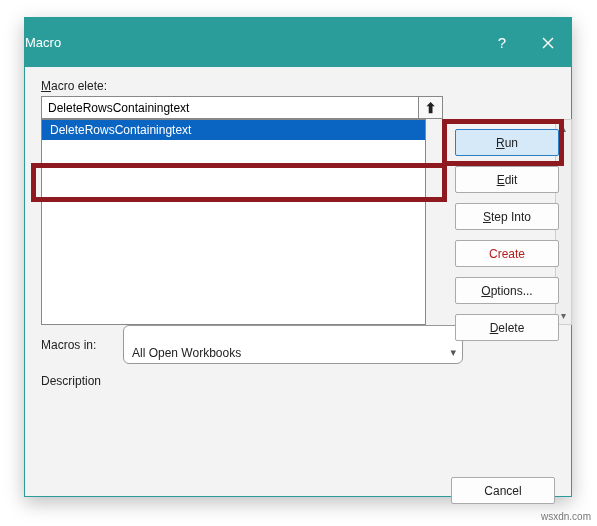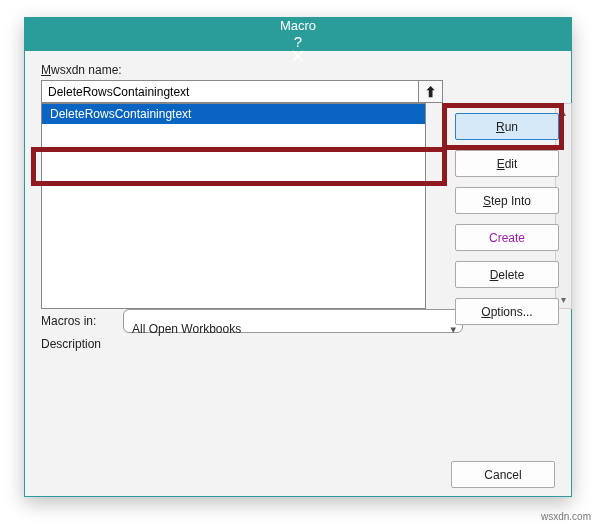--- a/index.html
+++ b/index.html
@@ -17,27 +17,26 @@
   }
   .dialog {
     position: absolute;
     left: 24px; top: 17px;
     width: 548px; height: 480px;
     background: #f3f3f3;
     border: 1px solid #2a9d9b;
     box-shadow: 0 6px 18px rgba(0,0,0,0.25);
   }
   .titlebar {
-    height: 33px;
+    height: 49px;
     background: #2a9d9b;
     color: #fff;
     display: flex;
     align-items: center;
     padding: 0 0 0 0;
-    flex-direction: column;
   }
   .titlebar .title {
     flex: 1;
     font-size: 13px;
   }
   .tb-btn {
     width: 46px; height: 33px;
     display: flex; align-items: center; justify-content: center;
     color: #fff; font-size: 15px;
   }
@@ -99,29 +98,29 @@
     font-size: 10px; color: #666;
   }
   .sb-arrow { height: 17px; display:flex; align-items:center; justify-content:center; width:100%; }
   .row-field {
     display: flex; align-items: center;
     margin-top: 0;
   }
   .row-field .lbl { width: 82px; }
   .select {
     flex: 1; max-width: 340px;
-    height: 24px;
+    height: 39px;
     border: 1px solid #999;
     background: #fff;
     display: flex; align-items: center; justify-content: space-between;
     padding: 16px 6px 0 8px;
     border-radius: 6px;
   }
   .chev { font-size: 11px; color: #555; }
-  .desc-label { margin-top: 4px; }
+  .desc-label { margin-top: 10px; }
   .desc-box {
     width: 422px; height: 46px;
   }
   .side-buttons {
     position: absolute;
     right: 12px; top: 62px;
     width: 104px;
     display: flex; flex-direction: column; gap: 10px;
   }
   .btn {
@@ -129,21 +128,21 @@
     border: 1px solid #aaa;
     background: #fdfdfd;
     border-radius: 2px;
     display: flex; align-items: center; justify-content: center;
     font-size: 12px;
   }
   .btn.primary {
     background: #d6e9f8;
     border-color: #2a7fc9;
   }
-  .btn.disabled { color: #a21caf; }
+  .btn.disabled { color: #b91c1c; }
   .footer {
     position: absolute;
     right: 16px; bottom: 8px;
   }
   .footer .btn { width: 104px; }
   
   .hl-run {
     position: absolute;
     right: 7px; top: 52px;
     width: 122px; height: 47px;
@@ -179,21 +178,21 @@
         <svg width="12" height="12" viewBox="0 0 12 12">
             <line x1="1" y1="1" x2="11" y2="11" stroke-width="1.4"></line>
             <line x1="11" y1="1" x2="1" y2="11" stroke-width="1.4"></line>
           </svg>
       </div>
     </div>
 
     <div class="content">
 
       <div class="label">
-        <span class="mk">M</span><span>wsxdn name:</span>
+        <span class="mk">M</span><span>acro elete:</span>
       </div>
 
       <div class="name-row" style="width:402px;">
         <input class="name-input" value="DeleteRowsContainingtext" style="">
         <div class="goto-btn">
           <span>⬆</span>
         </div>
       </div>
 
       <div class="list-wrap">
@@ -226,24 +225,24 @@
         <div class="btn">
             <span><span class="mk">E</span>dit</span>
           </div>
         <div class="btn">
             <span><span class="mk">S</span>tep Into</span>
           </div>
         <div class="btn disabled">
             <span>Create</span>
           </div>
         <div class="btn">
+            <span><span class="mk">O</span>ptions...</span>
+          </div>
+        <div class="btn">
             <span><span class="mk">D</span>elete</span>
-          </div>
-        <div class="btn">
-            <span><span class="mk">O</span>ptions...</span>
           </div>
       </div>
 
       <div class="footer">
         <div class="btn">
             <span>Cancel</span>
           </div>
       </div>
 
       <div class="hl-run"></div>

